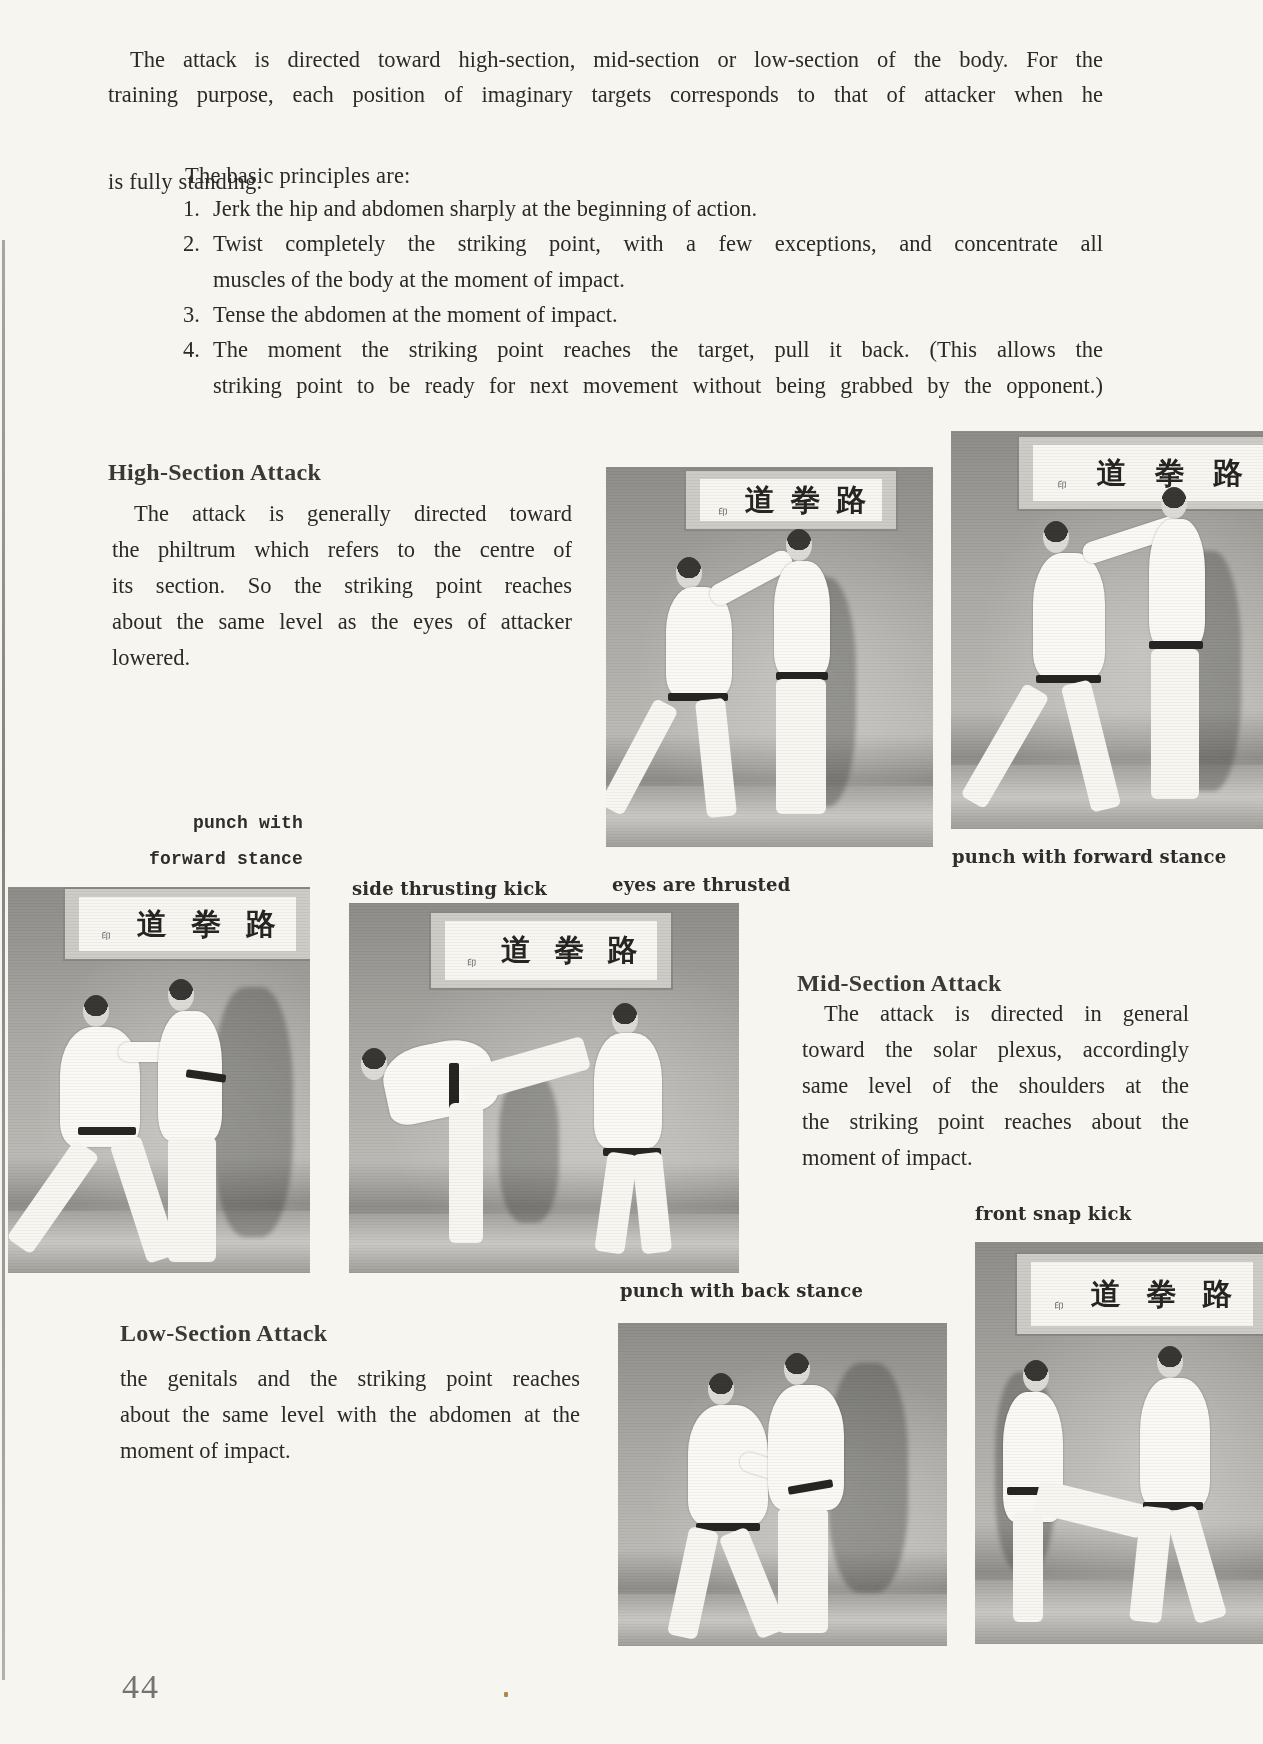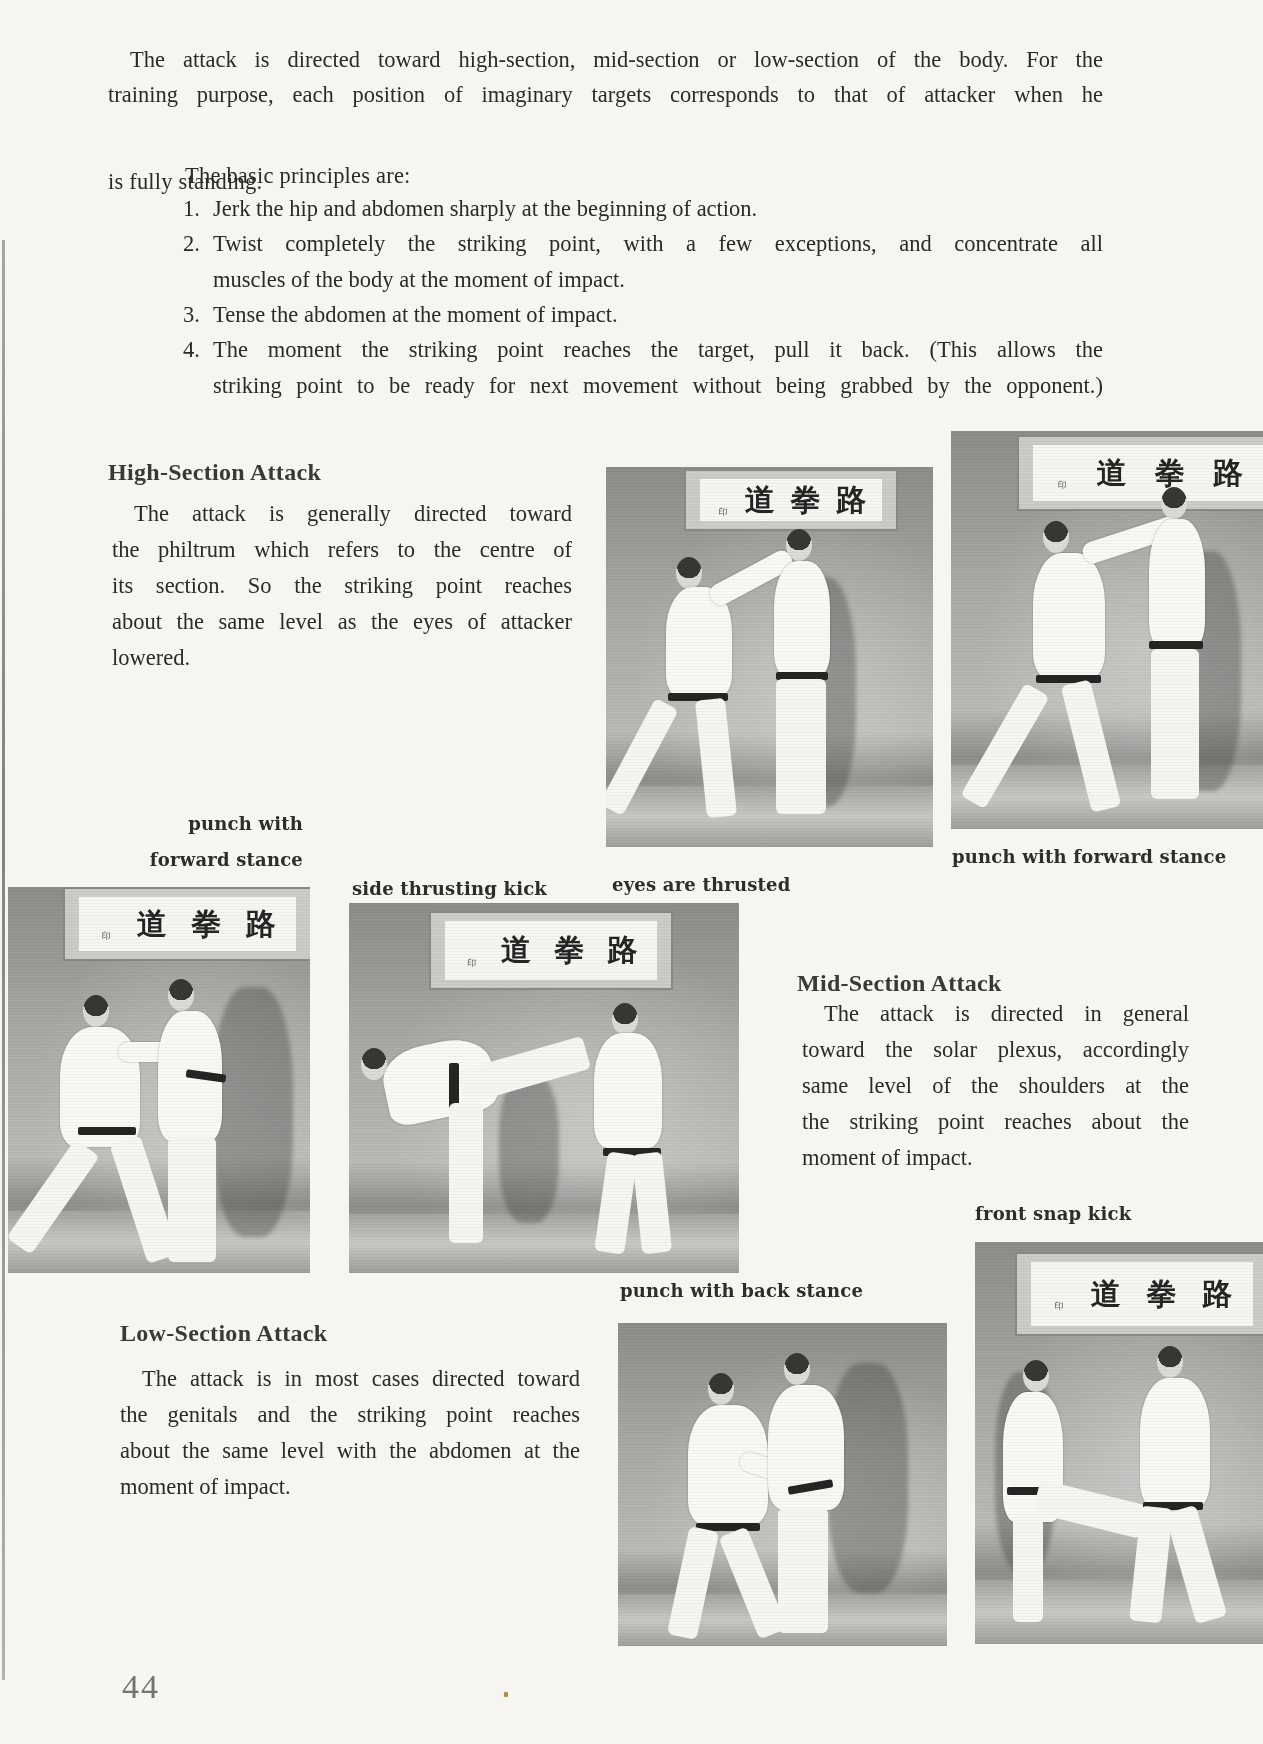--- a/index.html
+++ b/index.html
@@ -10,21 +10,21 @@
     color:#2b2a28;
   }
   .binding { position:absolute; left:2px; top:240px; width:3px; height:1440px;
     background:linear-gradient(#9a9894,#6f6d69 40%,#8c8a86 70%,#a7a5a0); opacity:.85; }
   .txt { position:absolute; font-size:22.5px; line-height:36px; white-space:nowrap; letter-spacing:.2px; }
   .just { position:absolute; font-size:22.5px; line-height:36px; text-align:justify; text-align-last:justify; }
   .just .ln { display:block; text-align:justify; text-align-last:justify; }
   .just .ln.last { text-align-last:left; }
   .heading { position:absolute; font-size:24px; font-weight:bold; letter-spacing:.3px; color:#3a3936; white-space:nowrap; }
   .cap { position:absolute; font-family:"DejaVu Serif",serif; font-weight:bold; font-size:18px; color:#2e2d2b; white-space:nowrap; letter-spacing:.2px; }
-  .cap.r { text-align:right; line-height:25px; }
+  .cap.r { text-align:right; line-height:25px;font-family:Liberation Mono, monospace; }
   .list-item { position:absolute; font-size:22.5px; line-height:36px; }
   .list-item .num { position:absolute; left:0; top:0; }
   .list-item .body { position:absolute; left:30px; top:0; text-align:justify; }
   .list-item .body .ln { display:block; text-align:justify; text-align-last:justify; }
   .list-item .body .ln.last { text-align-last:left; }
 
   .photo { position:absolute; overflow:hidden;
     background:
       radial-gradient(ellipse at 60% 55%, rgba(255,255,255,.25), rgba(0,0,0,0) 60%),
       linear-gradient(180deg,#8d8c89 0%,#a9a8a4 40%,#b8b7b3 70%,#8e8d8a 82%,#bdbcb8 100%);
@@ -214,21 +214,20 @@
     <span class="ln last">moment of impact.</span>
   </div>
 </div>
 
 <div class="cap" style="left:975px; top:1203px;">front snap kick</div>
 <div class="cap" style="left:620px; top:1280px;">punch with back stance</div>
 
 <div>
   <div class="heading" style="left:120px; top:1320px;">Low-Section Attack</div>
   <div class="just" style="left:120px; top:1361px; width:460px;">
-    <span class="ln" style="padding-left:22px;">The attack is in most cases directed toward</span>
     <span class="ln">the genitals and the striking point reaches</span>
     <span class="ln">about the same level with the abdomen at the</span>
     <span class="ln last">moment of impact.</span>
   </div>
 </div>
 
 <div class="photo" style="left:618px; top:1323px; width:329px; height:323px;">
   <div class="floor"></div>
   <div class="shadow" style="left:210px; top:40px; width:80px; height:230px;"></div>
   <div class="head" style="left:90px; top:50px;"></div>

